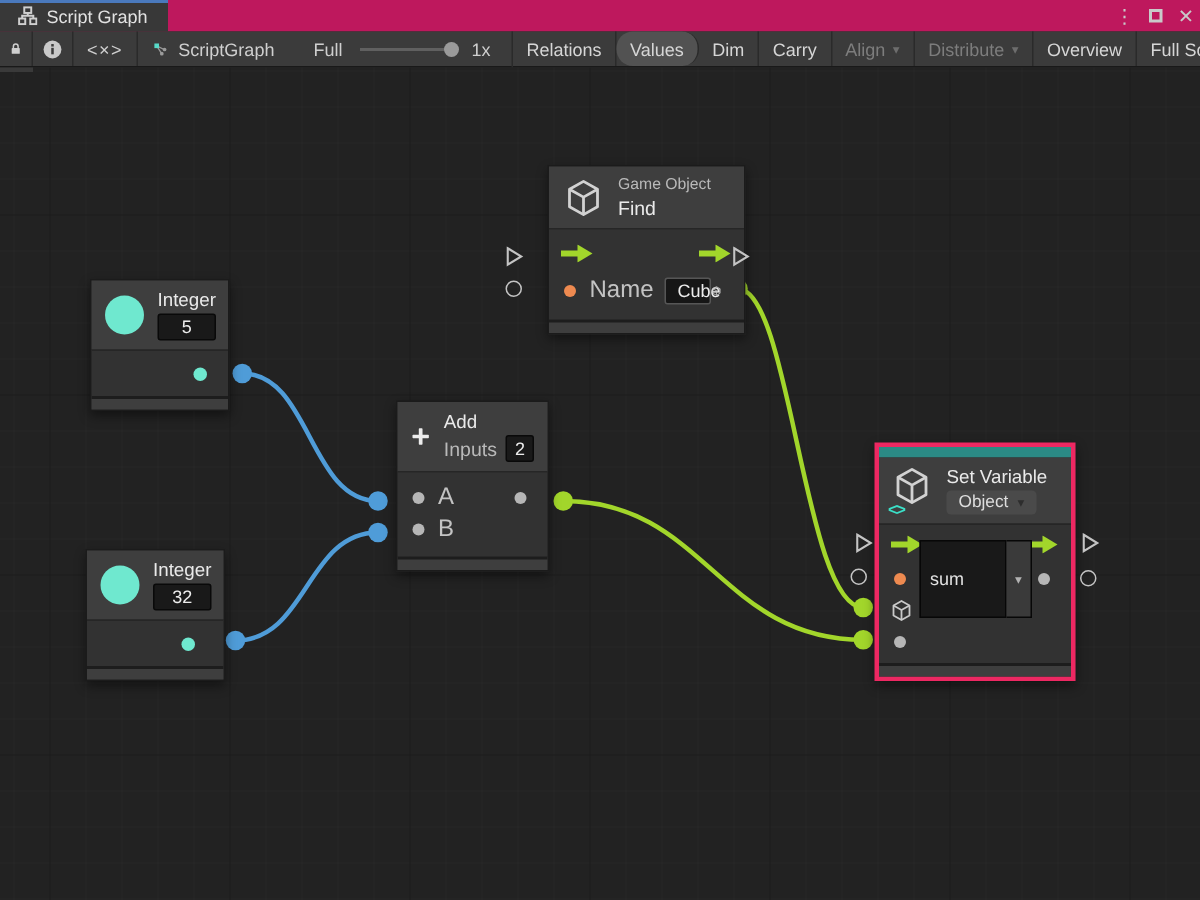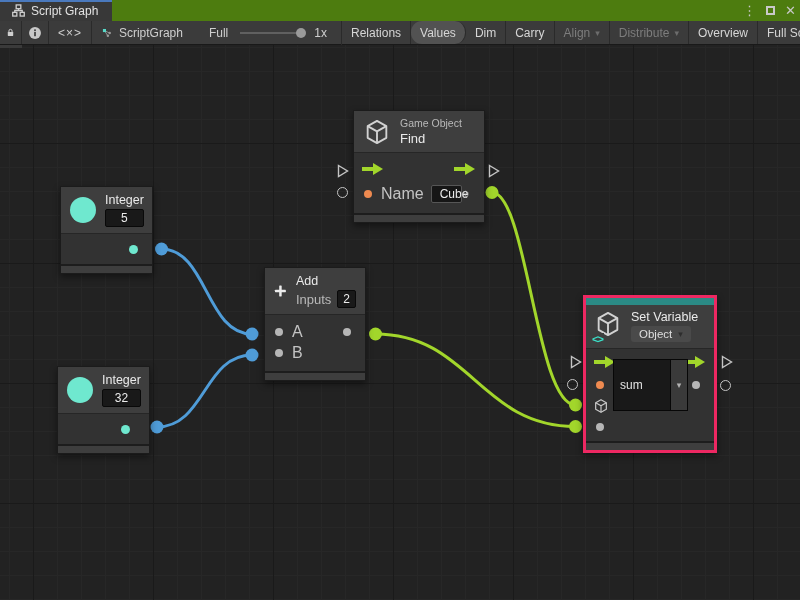--- a/index.html
+++ b/index.html
@@ -1,20 +1,20 @@
 <!DOCTYPE html>
 <html style="--green: #a2d62b; --blue: #4f9cd8; --teal: #6fe8cf; --orange: #ee8a50; --pgray: #b6b6b6; --pink: #ed2862; --vteal: #2b8a85; --aqua: #3be0c8;"><head>
 <meta charset="utf-8">
 <style>
   * { margin:0; padding:0; box-sizing:border-box; }
   html,body { width:800px; height:600px; overflow:hidden; background:#222;
     font-family:"Liberation Sans", sans-serif; -webkit-font-smoothing:antialiased; }
 
   
-  .titlebar { position:absolute; left:0; top:0; width:800px; height:21px; background:#4d7c0f; }
+  .titlebar { position:absolute; left:0; top:0; width:800px; height:21px; background:#be185d; }
   .tab { position:absolute; left:0; top:0; width:112px; height:21px; background:#383838;
     display:flex; align-items:center; gap:6px; padding:0 8px 0 12px; color:#e2e2e2; font-size:12px; }
   .tab-accent { position:absolute; left:0; top:0; width:112px; height:2px; background:#4a79bd; }
   .titlebar-right { position:absolute; right:4px; top:0; height:21px; display:flex; align-items:center; gap:10px; color:#c9c9c9; }
   .tb-ico { font-size:13px; line-height:1; cursor:default; }
   .maxbox { width:9px; height:9px; border:2px solid #c9c9c9; }
 
   
   .toolbar { position:absolute; left:0; top:21px; width:800px; height:24px; background:#3b3b3b;
     display:flex; align-items:stretch; color:#d6d6d6; font-size:12px; border-bottom:1px solid #191919; }
@@ -238,21 +238,21 @@
         <span class="pdot dot-gray" style="margin-right:4px;"></span>
       </div>
       <div class="prow" style="height:21px;">
         <span class="pdot dot-gray"></span>
         <span class="plabel">B</span>
       </div>
     </div>
     <div class="nfoot"></div>
   </div>
 
-  <div class="node" style="left:353px; top:65px; width:132px;">
+  <div class="node" style="left:365px; top:65px; width:132px;">
     <div class="nhead">
       <svg width="28" height="28" viewBox="0 0 24 24">
         <g stroke="#d2d2d2" stroke-width="1.6" fill="none" stroke-linejoin="round">
           <path d="M12 2.5 L20 7 V17 L12 21.5 L4 17 V7 Z"></path>
           <path d="M4 7 L12 11.5 L20 7 M12 11.5 V21.5"></path>
         </g>
       </svg>
       <span class="head-col">
         <span class="nsub">Game Object</span>
         <span class="ntitle" style="font-size:13px;">Find</span>

